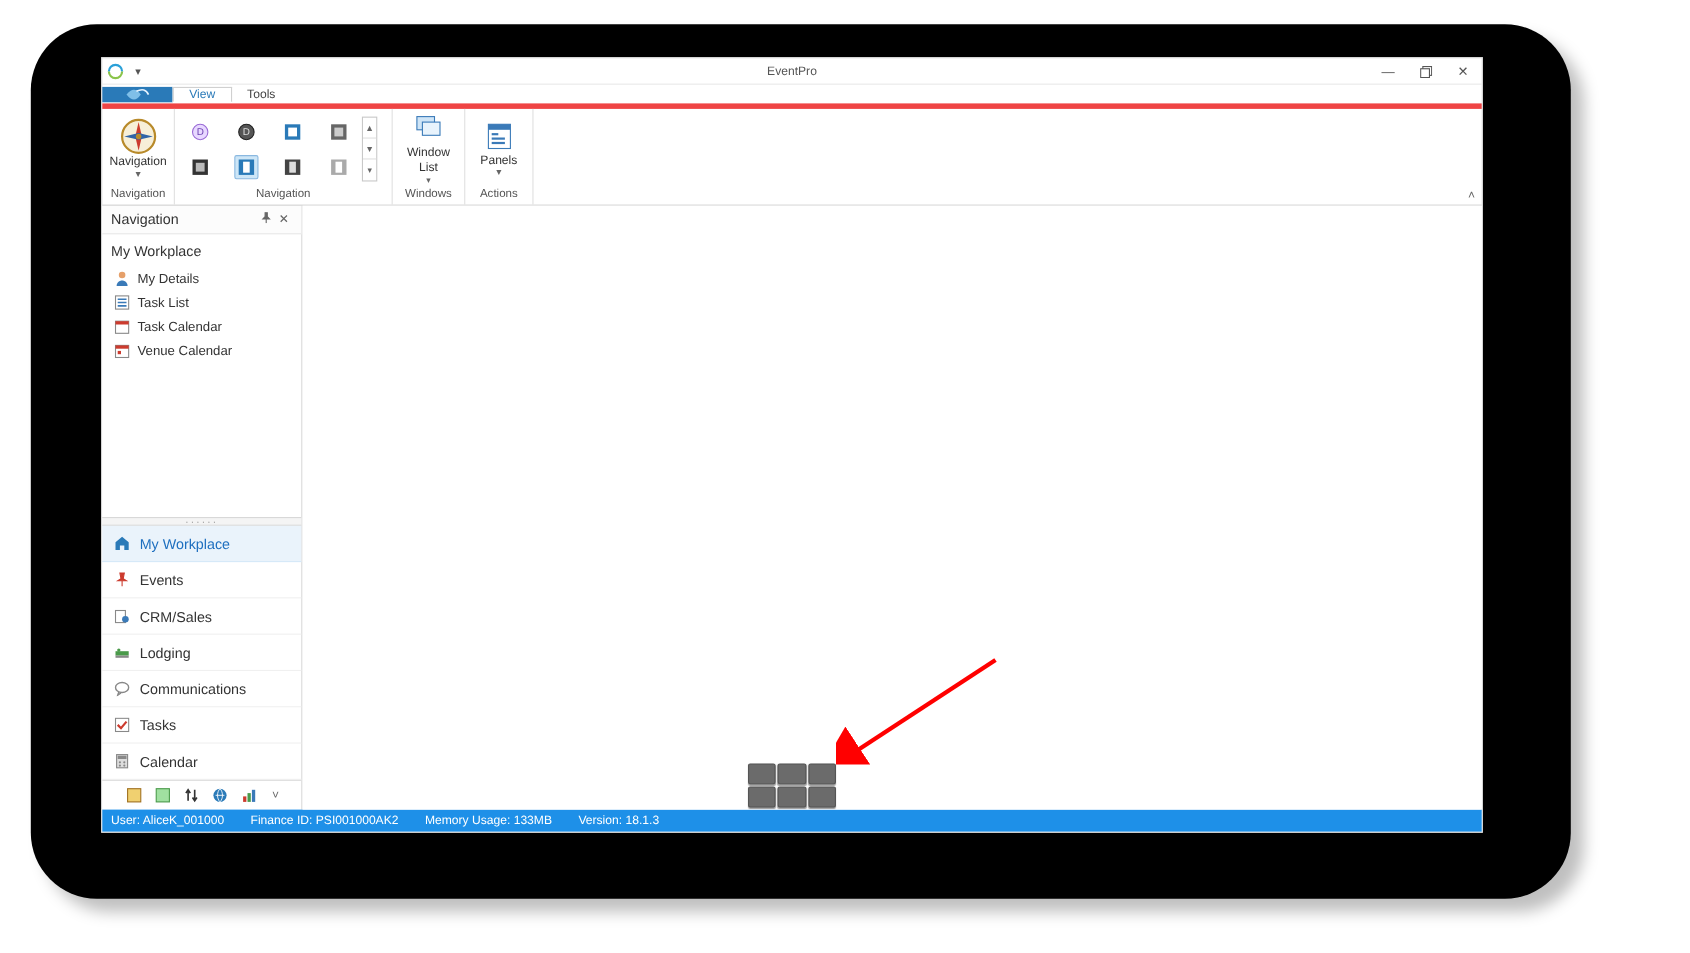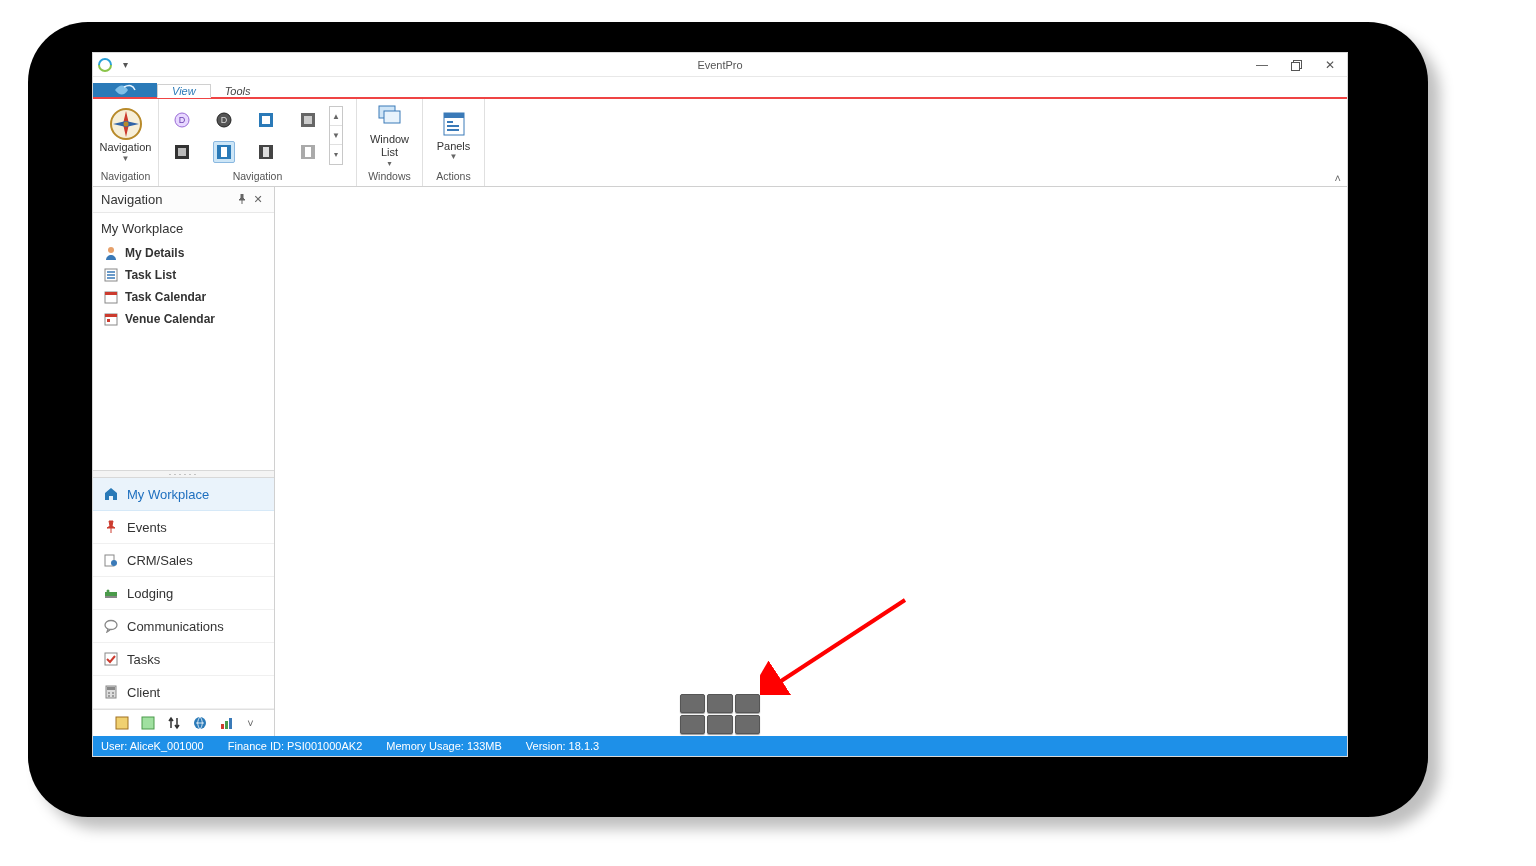--- a/index.html
+++ b/index.html
@@ -39,24 +39,23 @@
   }
   .titlebar .app-icon { margin-left: 4px; margin-right: 6px; display:flex; align-items:center;}
   .titlebar .qat-drop { color:#555; font-size:10px; padding:0 4px; cursor:default;}
   .titlebar .title-text { position:absolute; left:50%; transform:translateX(-50%); }
   .win-controls { position:absolute; right:0; top:0; height:24px; display:flex; }
   .win-controls div { width:34px; display:flex; align-items:center; justify-content:center; color:#555; font-size:12px;}
   
   .tabstrip {
     height: 22px;
     display:flex;
-    align-items:flex-end;
-    border-bottom: 2px solid #ef4444;
+    align-items:center;
+    border-bottom: 5px solid #ef4444;
     font-size: 11px;
-    font-style: italic;
   }
   .file-tab {
     width: 64px;
     background: #2a7ab8;
     display:flex; align-items:center; justify-content:center;
   }
   .rib-tab {
     padding: 0 14px;
     display:flex; align-items:center;
     color:#444;
@@ -134,21 +133,21 @@
   .nav-header .sp { flex:1; }
   .nav-header .hbtn { width:16px; text-align:center; color:#666; font-size:11px; }
   .nav-section-title {
     padding: 8px 8px 6px 8px;
     font-size:13px; color:#333;
   }
   .nav-tree { padding: 0 0 6px 0; }
   .tree-item {
     display:flex; align-items:center; gap:6px;
     padding: 3px 8px 3px 10px;
-    font-size:12px; color:#333;font-weight:bold;
+    font-size:12px; color:#333;
   }
   .tree-item .ic { width:16px; height:16px; display:flex; align-items:center; justify-content:center;}
 
   .splitter {
     height:8px;
     border-top:1px solid #d8d8d8;
     border-bottom:1px solid #d8d8d8;
     background:#f4f4f4;
     font-size:9px; color:#888; letter-spacing:2px;
     display:flex; align-items:center; justify-content:center;
@@ -485,21 +484,21 @@
           <span class="ic">
               <svg width="14" height="14" viewBox="0 0 14 14">
                 <rect x="2" y="1" width="10" height="12" fill="#ddd" stroke="#888"></rect>
                 <rect x="3" y="2" width="8" height="3" fill="#888"></rect>
                 <circle cx="5" cy="8" r="1" fill="#888"></circle>
                 <circle cx="9" cy="8" r="1" fill="#888"></circle>
                 <circle cx="5" cy="11" r="1" fill="#888"></circle>
                 <circle cx="9" cy="11" r="1" fill="#888"></circle>
               </svg>
             </span>
-          <span>Client</span>
+          <span>Calendar</span>
         </div>
       </div>
 
       <div class="nav-bottom">
         <span class="bic">
             <svg width="14" height="14">
               <rect x="1" y="1" width="12" height="12" fill="#f0d070" stroke="#a07020"></rect>
             </svg>
           </span>
         <span class="bic">

